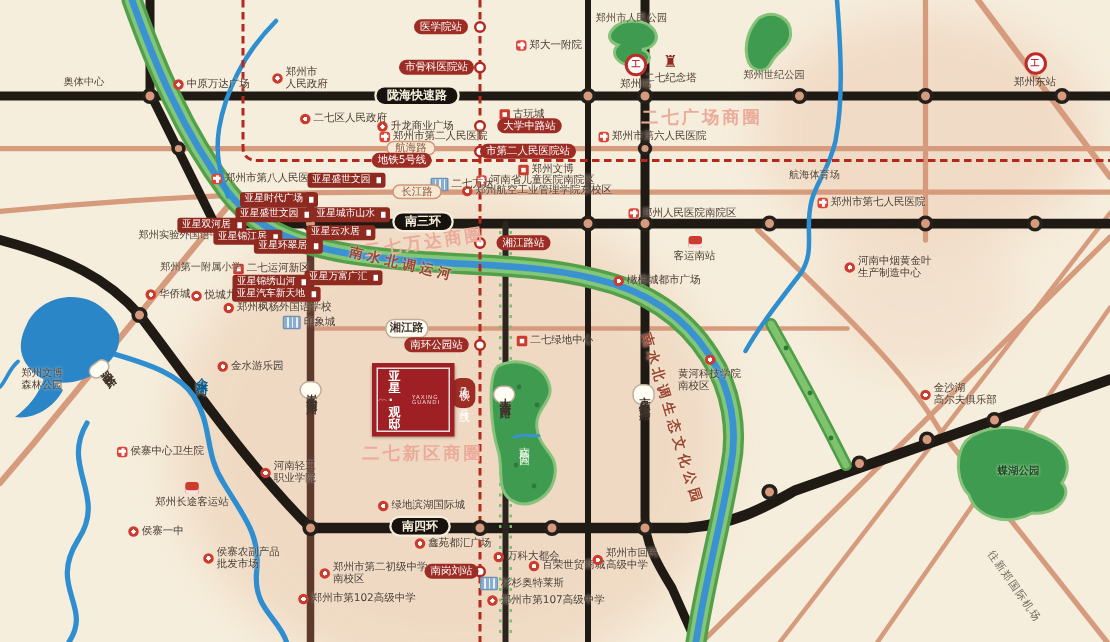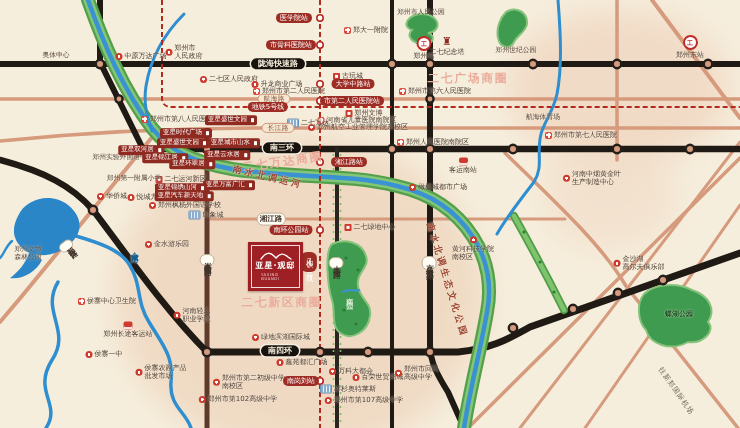--- a/index.html
+++ b/index.html
@@ -52,21 +52,21 @@
            border:1px solid #6d93b8;}
   .ic-bus{width:9px;height:8px;border-radius:2px;background:#cd3a2e;
           box-shadow:inset 0 -2.5px 0 rgba(255,255,255,.85);}
   .ic-rail{width:11px;height:11px;border-radius:50%;background:#fff;border:2px solid #bf2b26;
            color:#bf2b26;font-size:6px;font-weight:bold;line-height:11px;text-align:center;}
   .ic-tower{color:#8f2a20;font-size:11px;line-height:11px;}
   
   #logo{position:absolute;left:248px;top:242px;width:55px;height:49px;background:#9e2024;
         z-index:8;box-shadow:0 1px 2px rgba(60,30,20,.4);}
   #logo .inner{position:absolute;inset:3px;border:1px solid rgba(255,255,255,.85);
-        display:flex;flex-direction:column;align-items:center;justify-content:center;gap:1px;}
+        display:flex;flex-direction:row;align-items:center;justify-content:center;gap:1px;}
   #logo .mark{width:34px;height:11px;}
   #logo .nm{color:#fff;font-size:8px;font-weight:bold;letter-spacing:1px;line-height:1;}
   #logo .en{color:rgba(255,255,255,.8);font-size:6px;transform:scale(.62);line-height:1;letter-spacing:1px;}
 </style>
 </head>
 <body>
 
 <div id="stage">
   <svg id="art" viewBox="0 0 740 428" xmlns="http://www.w3.org/2000/svg">
     <defs>
@@ -340,21 +340,21 @@
         <span class="t">郑州市第102高级中学</span>
       </div>
       <div class="lb k-dot" style="left: 104px; top: 354px; transform: translate(-50%, -50%) rotate(0deg);">
         <span class="ic ic-dot"></span>
         <span class="t">侯寨一中</span>
       </div>
       <div class="lb k-dot" style="left: 358px; top: 127px; transform: translate(-50%, -50%) rotate(0deg);">
         <span class="ic ic-dot"></span>
         <span class="t">郑州航空工业管理学院东校区</span>
       </div>
-      <div class="lb k-dot2" style="left: 184px; top: 52px; transform: translate(-50%, -50%) rotate(0deg); justify-content: flex-end;">
+      <div class="lb k-dot2" style="left: 200px; top: 52px; transform: translate(-50%, -50%) rotate(0deg); justify-content: flex-end;">
         <span class="ic ic-dot"></span>
         <span class="t">
           <span class="tt">郑州市</span>
           <span class="tt">人民政府</span>
         </span>
       </div>
       <div class="lb k-dot2" style="left: 592px; top: 178px; transform: translate(-50%, -50%) rotate(0deg);">
         <span class="ic ic-dot"></span>
         <span class="t">
           <span class="tt">河南中烟黄金叶</span>
@@ -416,21 +416,21 @@
         <span class="t">郑州市第六人民医院</span>
       </div>
       <div class="lb k-hosp" style="left: 357px; top: 120px; transform: translate(-50%, -50%) rotate(0deg);">
         <span class="ic ic-hosp"></span>
         <span class="t">河南省儿童医院南院区</span>
       </div>
       <div class="lb k-hosp" style="left: 177px; top: 119px; transform: translate(-50%, -50%) rotate(0deg);">
         <span class="ic ic-hosp"></span>
         <span class="t">郑州市第八人民医院</span>
       </div>
-      <div class="lb k-hosp" style="left: 433px; top: 142px; transform: translate(-50%, -50%) rotate(0deg); text-align: right;">
+      <div class="lb k-hosp" style="left: 455px; top: 142px; transform: translate(-50%, -50%) rotate(0deg); text-align: right;">
         <span class="ic ic-hosp"></span>
         <span class="t">郑州人民医院南院区</span>
       </div>
       <div class="lb k-hosp" style="left: 581px; top: 135px; transform: translate(-50%, -50%) rotate(0deg);">
         <span class="ic ic-hosp"></span>
         <span class="t">郑州市第七人民医院</span>
       </div>
       <div class="lb k-hosp" style="left: 107px; top: 301px; transform: translate(-50%, -50%) rotate(0deg);">
         <span class="ic ic-hosp"></span>
         <span class="t">侯寨中心卫生院</span>

